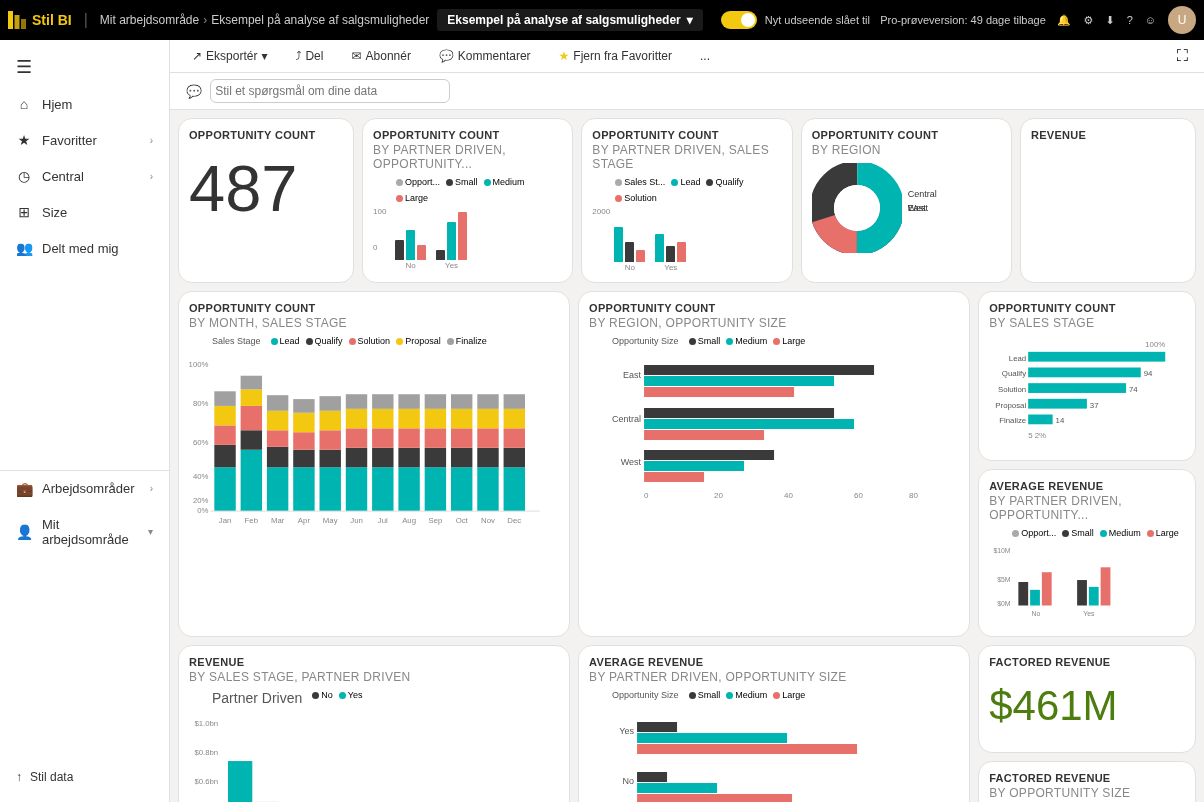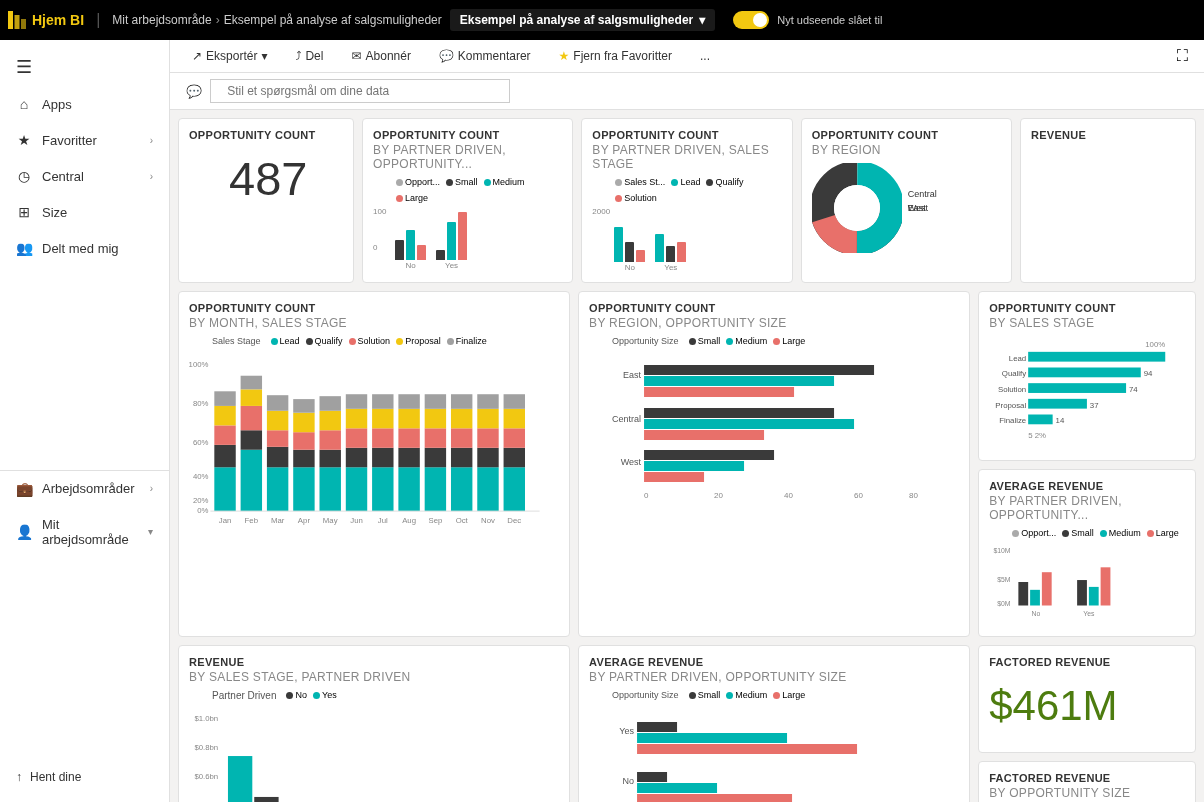--- a/index.html
+++ b/index.html
@@ -36,24 +36,24 @@
     .toolbar { background: #fff; border-bottom: 1px solid #e0e0e0; padding: 6px 16px; display: flex; align-items: center; gap: 16px; flex-shrink: 0; }
     .toolbar-btn { display: flex; align-items: center; gap: 4px; font-size: 12px; color: #333; cursor: pointer; padding: 3px 6px; border-radius: 3px; }
     .fav-star { color: #f2c811; }
 
     
     .ask-bar { background: #fff; padding: 6px 16px; border-bottom: 1px solid #e0e0e0; display: flex; align-items: center; gap: 8px; }
     .ask-bar input { border: 1px solid #ccc; border-radius: 3px; padding: 4px 10px; font-size: 12px; width: 300px; color: #333; }
     .ask-bar-icon { color: #888; font-size: 13px; }
 
     
-    .card { background: #fff; border: 1px solid #e0e0e0; border-radius: 4px; padding: 10px; overflow: hidden; }
+    .card { background: #fff; border: 1px solid #e0e0e0; border-radius: 14px; padding: 10px; overflow: hidden; }
     .card-title { font-size: 11px; font-weight: 700; color: #333; margin-bottom: 2px; text-transform: uppercase; letter-spacing: 0.3px; }
     .card-subtitle { font-size: 12px; color: #888; text-transform: uppercase; letter-spacing: 0.3px; margin-bottom: 6px; }
-    .card-big-number { font-size: 47px; font-weight: 300; color: #333; line-height: 1.1; padding: 10px 0; margin-left: 40px; }
+    .card-big-number { font-size: 65px; font-weight: 300; color: #333; line-height: 1.1; padding: 10px 0; }
 
     
     .row1 { grid-column: 1 / -1; display: grid; grid-template-columns: 1fr 1.2fr 1.2fr 1.2fr 1fr; gap: 8px; }
 
     
     .row2 { grid-column: 1 / -1; display: grid; grid-template-columns: 1.8fr 1.8fr 1fr; gap: 8px; }
 
     
     .row3 { grid-column: 1 / -1; display: grid; grid-template-columns: 1.8fr 1.8fr 1fr; gap: 8px; }
 
@@ -90,45 +90,56 @@
 </head>
 <body>
 
 <div class="topbar">
   <div class="topbar-logo">
     <svg viewBox="0 0 18 18" fill="none">
       <rect x="0" y="0" width="5" height="18" fill="#f2c811"></rect>
       <rect x="6.5" y="4" width="5" height="14" fill="#f2c811" opacity="0.8"></rect>
       <rect x="13" y="8" width="5" height="10" fill="#f2c811" opacity="0.6"></rect>
     </svg>
-    <span class="topbar-brand">Hjem BI</span>
+    <span class="topbar-brand">Stil BI</span>
   </div>
   <span class="topbar-sep">|</span>
   <div class="topbar-path">
     <span>Mit arbejdsområde</span>
     <span class="chevron">›</span>
     <span>Eksempel på analyse af salgsmuligheder</span>
   </div>
   <div class="topbar-report">
     <span>Eksempel på analyse af salgsmuligheder</span>
     <span>▾</span>
   </div>
   <div class="topbar-toggle">
     <div class="topbar-toggle-thumb"></div>
   </div>
   <span class="topbar-label">Nyt udseende slået til</span>
+  <div class="topbar-right">
+    <span>Pro-prøveversion: 49 dage tilbage</span>
+    <span class="topbar-icon">🔔</span>
+    <span class="topbar-icon">⚙</span>
+    <span class="topbar-icon">⬇</span>
+    <span class="topbar-icon">?</span>
+    <span class="topbar-icon">☺</span>
+    <div style="width:28px;height:28px;border-radius:50%;background:#c8a882;display:flex;align-items:center;justify-content:center;">
+      <span style="font-size:12px;color:#fff;">U</span>
+    </div>
+  </div>
 </div>
 
 <div class="main-layout">
 
   <div class="sidebar">
     <div class="sidebar-toggle">☰</div>
     <div class="sidebar-item">
       <span class="si-icon">⌂</span>
-      <span>Apps</span>
+      <span>Hjem</span>
     </div>
     <div class="sidebar-item">
       <span class="si-icon">★</span>
       <span>Favoritter</span>
       <span class="si-arrow">›</span>
     </div>
     <div class="sidebar-item">
       <span class="si-icon">◷</span>
       <span>Central</span>
       <span class="si-arrow">›</span>
@@ -148,21 +159,21 @@
         <span class="si-arrow">›</span>
       </div>
       <div class="sidebar-item">
         <span class="si-icon">👤</span>
         <span>Mit arbejdsområde</span>
         <span class="si-arrow">▾</span>
       </div>
     </div>
     <div style="margin-top:auto; padding: 10px 16px; display:flex; align-items:center; gap:8px; font-size:12px; color:#333; cursor:pointer;">
       <span>↑</span>
-      <span>Hent dine</span>
+      <span>Stil data</span>
     </div>
   </div>
 
   <div class="right-content">
 
     <div class="toolbar">
       <div class="toolbar-btn">
         <span>↗</span>
         <span>Eksportér</span>
         <span>▾</span>
@@ -186,21 +197,21 @@
       <div class="toolbar-btn">
         <span>...</span>
       </div>
       <div style="margin-left:auto;">
         <span>⛶</span>
       </div>
     </div>
 
     <div class="ask-bar">
       <span class="ask-bar-icon">💬</span>
-      <input type="text" style="border: 1px solid rgb(204, 204, 204); border-radius: 0; padding: 4px 16px; font-size: 12px; width: 300px;" placeholder="Stil et spørgsmål om dine data">
+      <input type="text" style="border: 1px solid rgb(204, 204, 204); border-radius: 6px; padding: 4px 4px; font-size: 12px; width: 240px;" placeholder="Stil et spørgsmål om dine data">
     </div>
 
     <div class="content-scroll">
 
       <div class="row1">
 
         <div class="card">
           <div class="card-title">Opportunity Count</div>
           <div class="card-big-number">487</div>
         </div>
@@ -508,21 +519,21 @@
           </div>
         </div>
       </div>
 
       <div class="row3" style="margin-top:8px;">
 
         <div class="card">
           <div class="card-title">Revenue</div>
           <div class="card-subtitle">BY SALES STAGE, PARTNER DRIVEN</div>
           <div class="legend">
-            <span style="font-size:10px;color:#555;margin-right:4px;">Partner Driven</span>
+            <span style="font-size:14px;color:#555;margin-right:4px;">Partner Driven</span>
             <span class="legend-item"><span class="legend-dot color-small"></span>No</span>
             <span class="legend-item"><span class="legend-dot color-medium"></span>Yes</span>
           </div>
           <svg width="100%" height="180" viewBox="0 0 380 180">
 
             <text x="30" y="14" font-size="8" fill="#888" text-anchor="end">$1.0bn</text>
             <text x="30" y="44" font-size="8" fill="#888" text-anchor="end">$0.8bn</text>
             <text x="30" y="74" font-size="8" fill="#888" text-anchor="end">$0.6bn</text>
             <text x="30" y="104" font-size="8" fill="#888" text-anchor="end">$0.4bn</text>
             <text x="30" y="134" font-size="8" fill="#888" text-anchor="end">$0.2bn</text>

